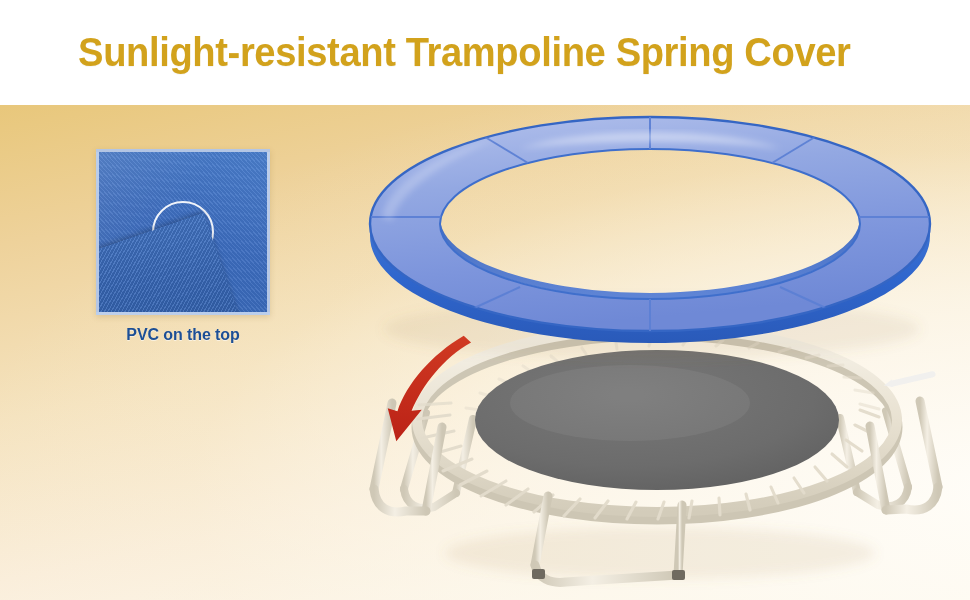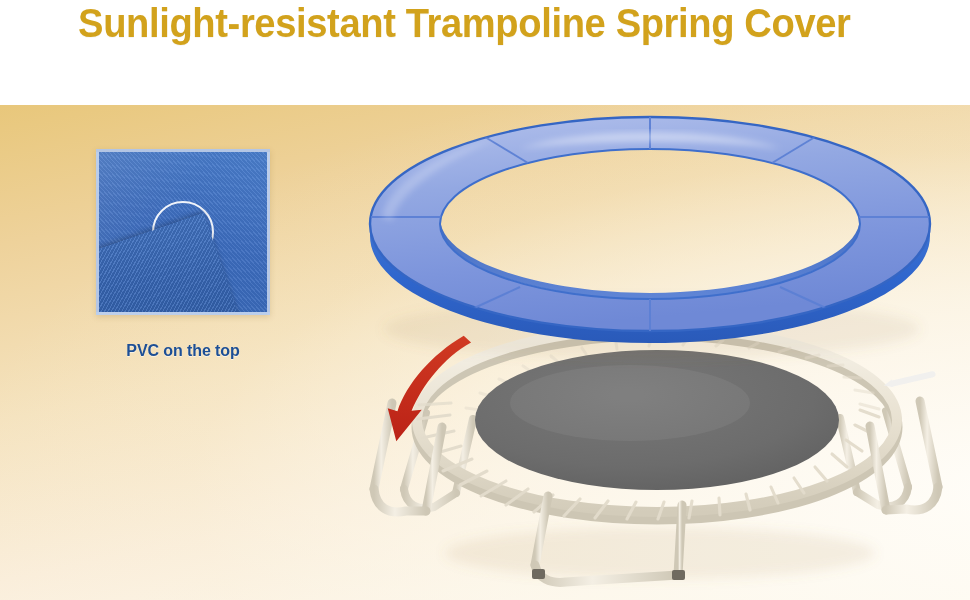--- a/index.html
+++ b/index.html
@@ -7,21 +7,21 @@
     width:970px;height:600px;overflow:hidden;
     font-family:"Liberation Sans", sans-serif;
     background:#ffffff;
   }
   .stage{position:relative;width:970px;height:600px;overflow:hidden;background:#fff;}
 
   
   .header{
     position:absolute;left:0;top:0;width:928px;height:105px;
     background:#ffffff;
-    display:flex;align-items:flex-start;justify-content:center;
+    display:flex;align-items:center;justify-content:center;
   }
   .headline{
     font-size:41px;font-weight:bold;letter-spacing:-0.4px;
     color:#d2a21c;white-space:nowrap;
     transform:scaleX(0.93);transform-origin:center;
     text-shadow:0 1px 0 rgba(0,0,0,0.04);
   }
 
   
   .board{
@@ -86,21 +86,21 @@
     filter:blur(0.4px);
   }
   .sw-pe::after{
     content:"";position:absolute;inset:0;
     background:
       radial-gradient(58% 26% at 34% 30%, rgba(255,255,255,0.10), rgba(255,255,255,0) 72%),
       radial-gradient(46% 18% at 66% 64%, rgba(255,255,255,0.07), rgba(255,255,255,0) 70%),
       linear-gradient(to bottom, rgba(0,0,0,0) 52%, rgba(0,0,0,0.42) 100%);
   }
   .caption{
-    text-align:center;margin-top:27px;
+    text-align:center;margin-top:11px;
     font-size:16px;font-weight:bold;color:#1d4f95;letter-spacing:-0.1px;
     text-shadow:0 1px 0 rgba(255,255,255,0.55);
   }
 
   
   .product{position:absolute;left:330px;top:-8px;width:640px;height:500px;}
   .product svg{display:block;width:640px;height:500px;}
 </style>
 </head>
 <body>

